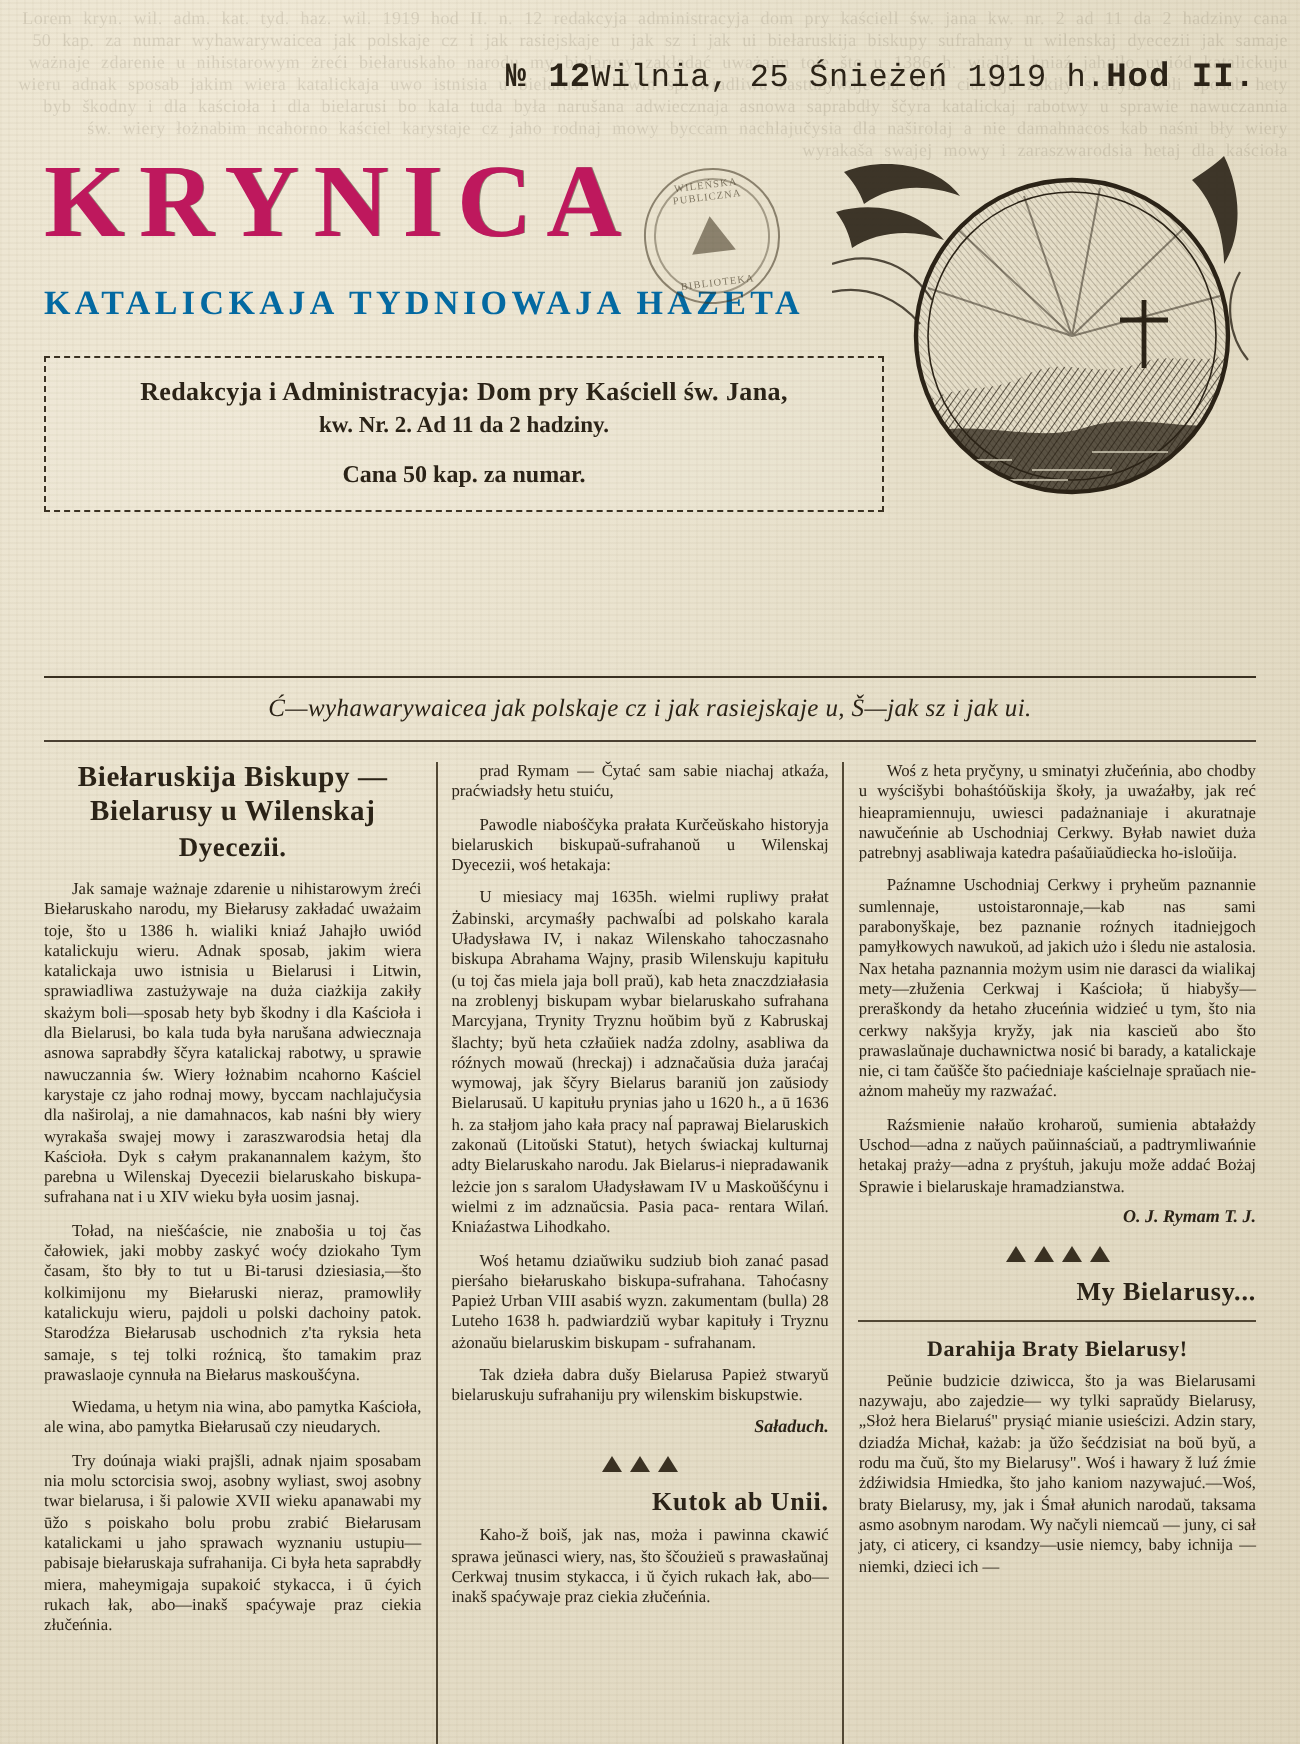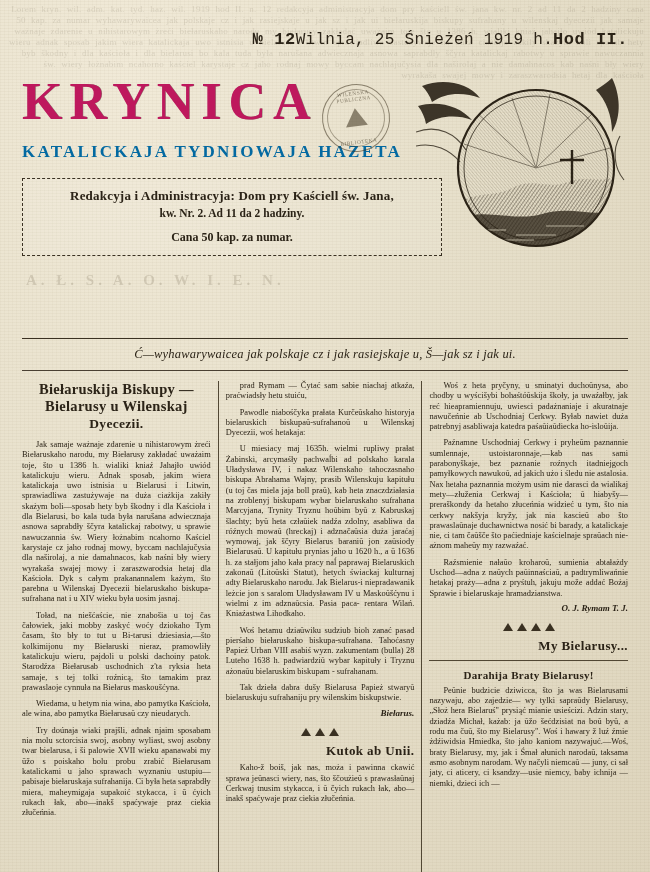--- a/index.html
+++ b/index.html
@@ -321,21 +321,20 @@
         </g>
         <g stroke="#2b2317" stroke-width="1.1" fill="none" opacity="0.8">
           <path d="M0,60 C22,52 40,62 50,78"></path>
           <path d="M0,74 C18,70 34,78 44,90"></path>
           <path d="M204,64 C196,78 198,96 208,108"></path>
         </g>
       </svg>
     </div>
   </div>
 
-  <div class="ghost2">A. Ł. S. A. O. W. I. E. N.</div>
 
   <div class="rule" style="margin-top:42px;"></div>
   <div class="tagline">Ć—wyhawarywaicea jak polskaje cz i jak rasiejskaje u, Š—jak sz i jak ui.</div>
   <div class="rule thin" style="margin-top:8px;"></div>
 
   <div class="columns">
 
     <div class="col c1">
       <div class="headline">
         <span>Biełaruskija  Biskupy —</span><br>
@@ -354,34 +353,34 @@
     <div class="col c2">
       <div class="p">prad Rymam — Čytać sam sabie niachaj atkaźa, praćwiadsły hetu stuiću,</div>
       <div class="gap"></div>
       <div class="p">Pawodle niabośčyka prałata Kurčeŭskaho historyja bielaruskich biskupaŭ-sufrahanoŭ u Wilenskaj Dyecezii, woś hetakaja:</div>
       <div class="gap"></div>
       <div class="p">U miesiacy maj 1635h. wielmi rupliwy prałat Żabinski, arcymaśły pachwaĺbi ad polskaho karala Uładysława IV, i nakaz Wilenskaho tahoczasnaho biskupa Abrahama Wajny, prasib Wilenskuju kapitułu (u toj čas miela jaja boll praŭ), kab heta znaczdziałasia na zroblenyj biskupam wybar bielaruskaho sufrahana Marcyjana, Trynity Tryznu hoŭbim byŭ z Kabruskaj šlachty; byŭ heta człaŭiek nadźa zdolny, asabliwa da róźnych mowaŭ (hreckaj) i adznačaŭsia duża jaraćaj wymowaj, jak ščyry Bielarus baraniŭ jon zaŭsiody Bielarusaŭ. U kapitułu prynias jaho u 1620 h., a ū 1636 h. za stałjom jaho kała pracy naĺ paprawaj Bielaruskich zakonaŭ (Litoŭski Statut), hetych świackaj kulturnaj adty Bielaruskaho narodu. Jak Bielarus-i niepradawanik leżcie jon s saralom Uładysławam IV u Maskoŭšćynu i wielmi z im adznaŭcsia. Pasia paca- rentara Wilań. Kniaźastwa Lihodkaho.</div>
       <div class="gap"></div>
       <div class="p">Woś hetamu dziaŭwiku sudziub bioh zanać pasad pierśaho biełaruskaho biskupa-sufrahana. Tahoćasny Papież Urban VIII asabiś wyzn. zakumentam (bulla) 28 Luteho 1638 h. padwiardziŭ wybar kapituły i Tryznu ażonaŭu bielaruskim biskupam - sufrahanam.</div>
       <div class="gap"></div>
       <div class="p">Tak dzieła dabra dušy Bielarusa Papież stwaryŭ bielaruskuju sufrahaniju pry wilenskim biskupstwie.</div>
-      <div class="sig">Biełarus.</div>
+      <div class="sig">Saładuch.</div>
 
       <div class="divider-orn">
         <span class="di"></span>
         <span class="di"></span>
         <span class="di"></span>
       </div>
 
       <div class="subhead2">Kutok ab Unii.</div>
       <div class="p">Kaho-ž boiš, jak nas, moża i pawinna ckawić sprawa jeŭnasci wiery, nas, što ščoużieŭ s prawasłaŭnaj Cerkwaj tnusim stykacca, i ŭ čyich rukach łak, abo—inakš spaćywaje praz ciekia złučeńnia.</div>
     </div>
 
     <div class="col c3">
-      <div class="p">Woś z heta pryčyny, u sminatyi duchoŭnysa, abo chodby u wyścišybi bohaśtóŭskija škoły, ja uwaźałby, jak reć hieapramiennuju, uwiesci padażnaniaje i akuratnaje nawučeńnie ab Uschodniaj Cerkwy. Byłab nawiet duża patrebnyj asablіwaja katedra paśaŭiaŭdiecka ho-isloŭija.</div>
+      <div class="p">Woś z heta pryčyny, u sminatyi złučeńnia, abo chodby u wyścišybi bohaśtóŭskija škoły, ja uwaźałby, jak reć hieapramiennuju, uwiesci padażnaniaje i akuratnaje nawučeńnie ab Uschodniaj Cerkwy. Byłab nawiet duża patrebnyj asablіwaja katedra paśaŭiaŭdiecka ho-isloŭija.</div>
       <div class="gap"></div>
       <div class="p">Paźnamne Uschodniaj Cerkwy i pryheŭm paznannie sumlennaje, ustoistaronnaje,—kab nas sami parabonyškaje, bez paznanie roźnych itadniejgoch pamyłkowych nawukoŭ, ad jakich użo i śledu nie astalosia. Nax hetaha paznannia możym usim nie darasci da wialikaj mety—złuženia Cerkwaj i Kaścioła; ŭ hiabyšy—preraškondy da hetaho złuceńnia widzieć u tym, što nia cerkwy nakšyja kryžy, jak nia kascieŭ abo što prawaslaŭnaje duchawnictwa nosić bi barady, a katalickaje nie, ci tam čaŭšče što paćiedniaje kaścielnaje spraŭach nie-ażnom maheŭy my razwaźać.</div>
       <div class="gap"></div>
       <div class="p">Raźsmienie nałaŭo kroharoŭ, sumienia abtałażdy Uschod—adna z naŭych paŭinnaściaŭ, a padtrymliwańnie hetakaj praży—adna z pryśtuh, jakuju može addać Bożaj Sprawie i bielaruskaje hramadzianstwa.</div>
       <div class="sig">O. J. Rymam T. J.</div>
 
       <div class="divider-orn">
         <span class="di"></span>
         <span class="di"></span>
         <span class="di"></span>

